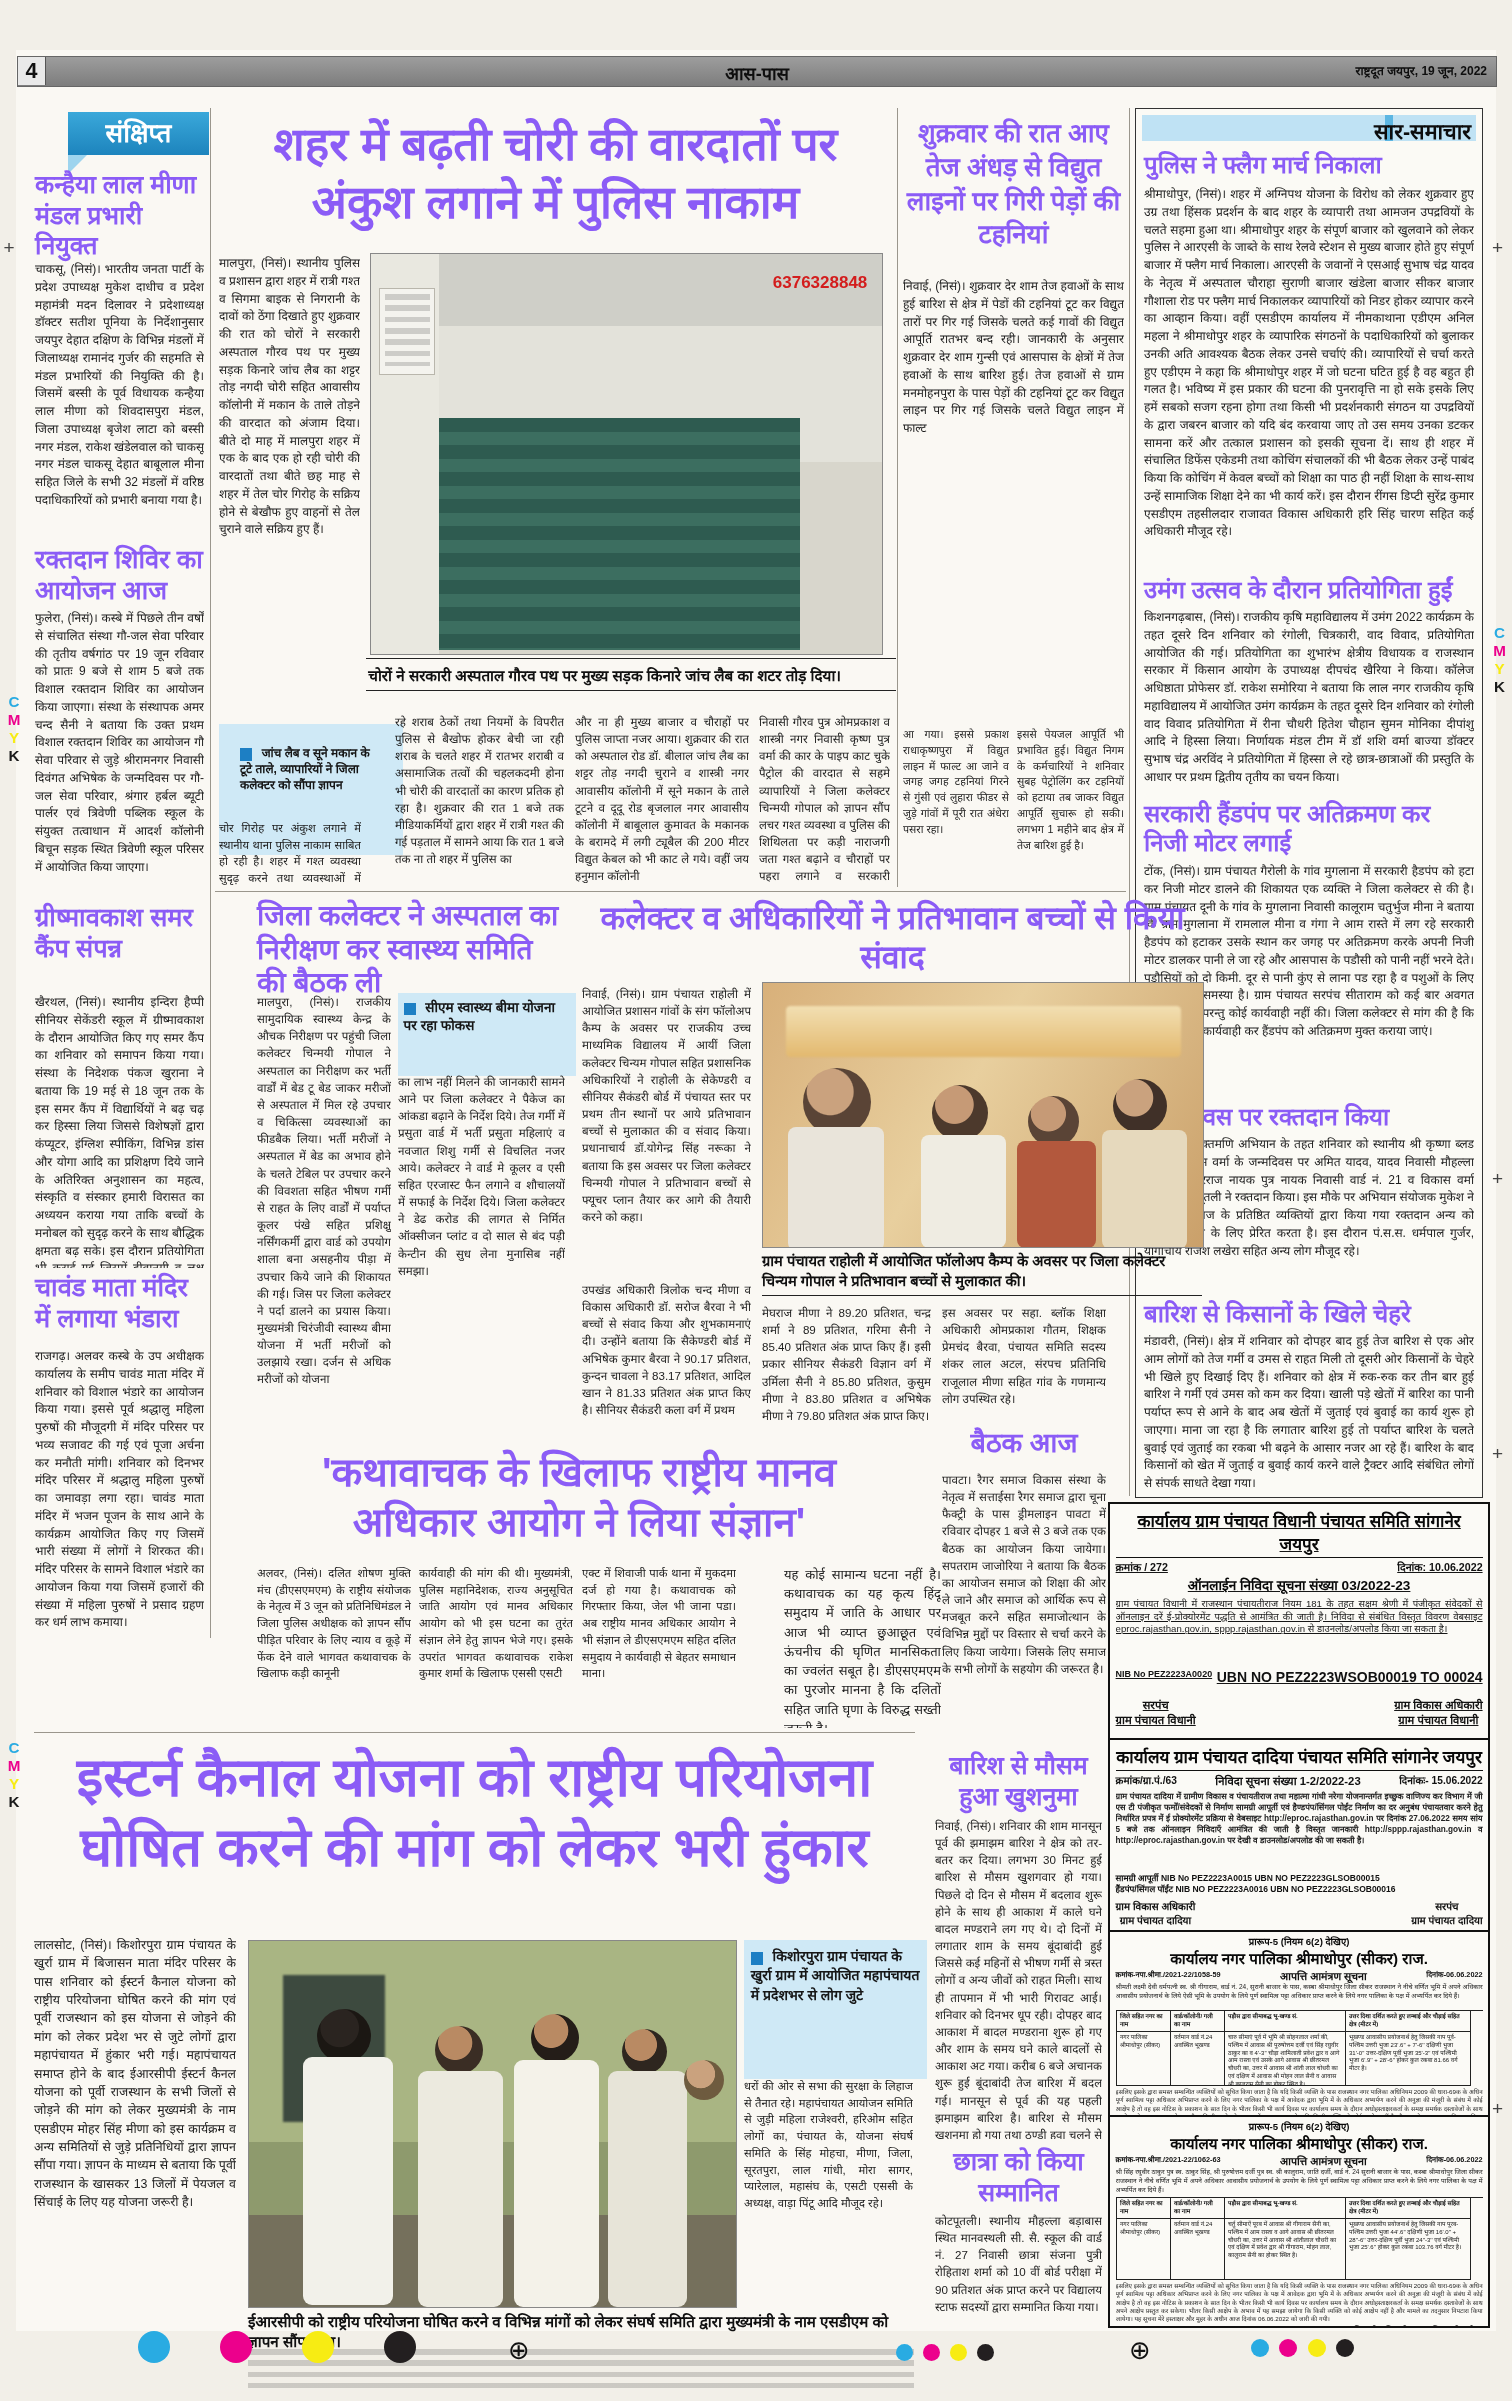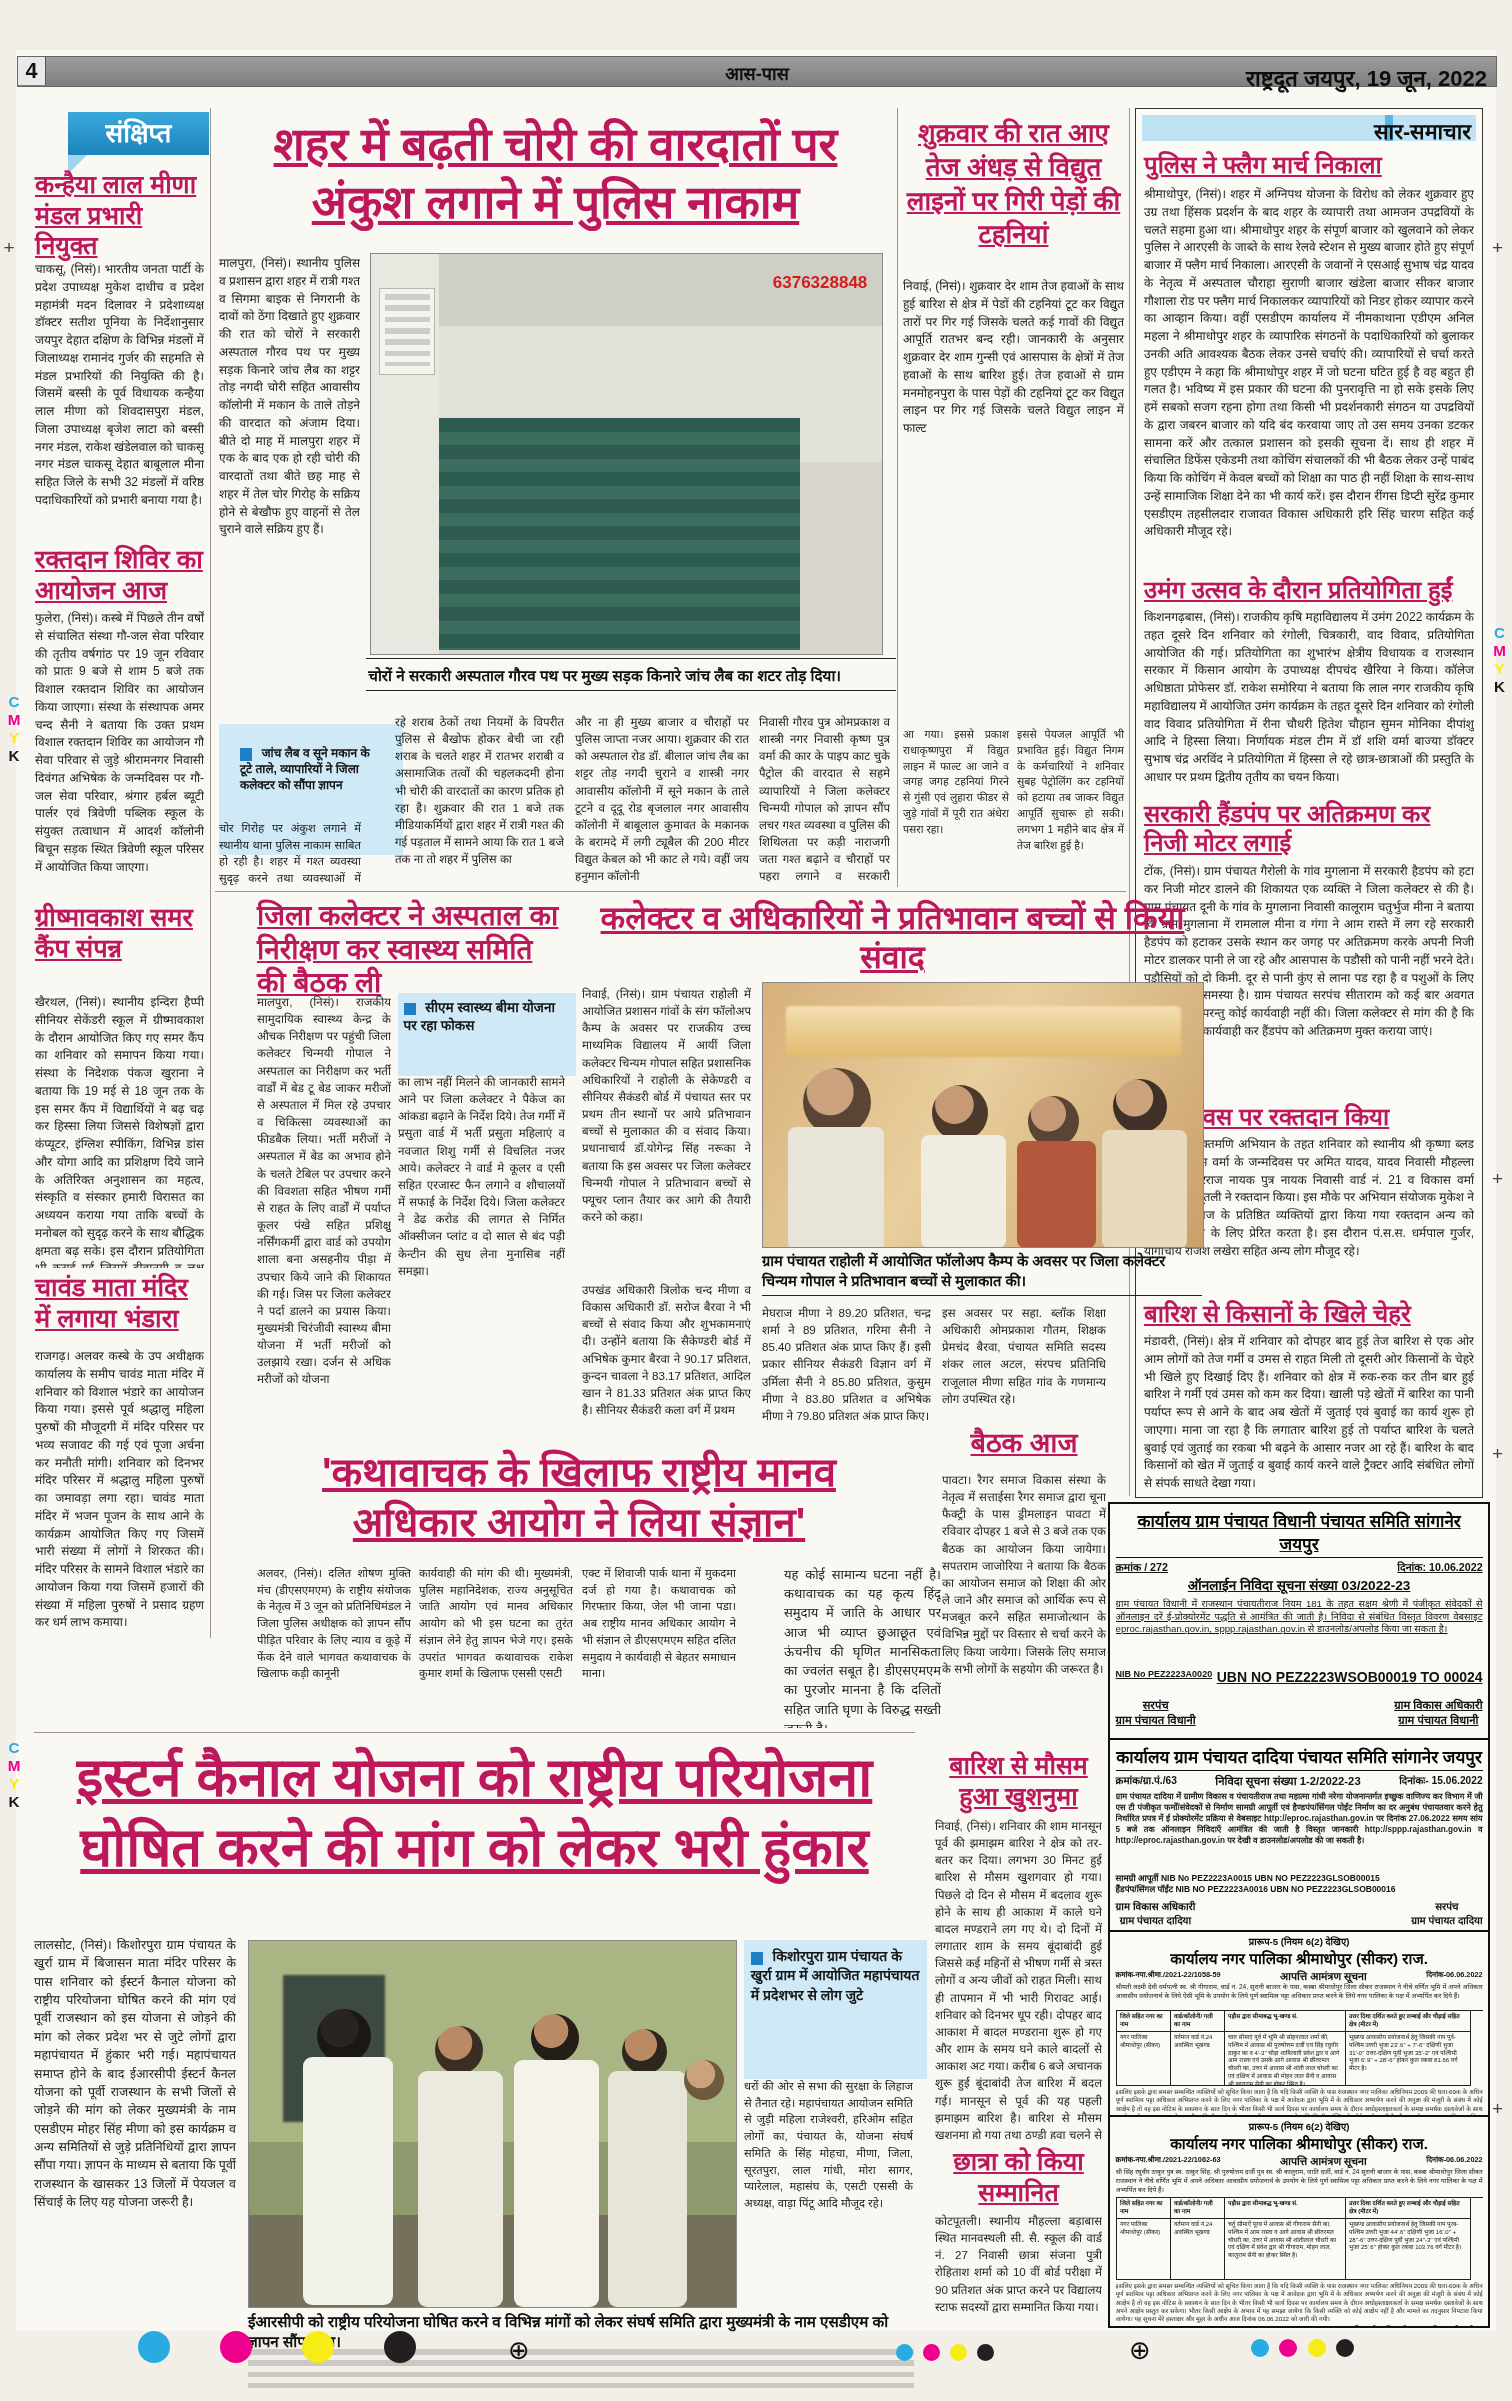--- a/index.html
+++ b/index.html
@@ -1,20 +1,20 @@
 <!DOCTYPE html>
 <html lang="hi" style="font-size:9px"><head>
 <meta charset="utf-8">
 <style>
   html,body{margin:0;padding:0;background:#dedbd3;}
   .page{position:relative;width:1512px;height:2401px;background:#f2efe8;overflow:hidden;
         font-family:"Liberation Sans","DejaVu Sans",sans-serif;color:#161616;}
   .paper{position:absolute;left:16px;top:50px;width:1480px;height:2281px;background:#faf8f3;}
   .abs{position:absolute;}
-  .head{font-weight:bold;color:#be185d;line-height:1.22;text-decoration:underline;}
+  .head{font-weight:bold;color:#8b5cf6;line-height:1.22;}
   .bodytxt{color:#1d1d1d;text-align:justify;overflow:hidden;line-height:1.48;}
   .center{text-align:center;}
   .vrule{width:1.1px;background:#9a968c;}
   .hrule{height:1.1px;background:#9a968c;}
   .hl{background:#cfe9f6;overflow:hidden;}
   .sq{display:inline-block;width:12.4px;height:12.4px;background:#1d7fc4;margin-right:6.8px;vertical-align:middle;}
   .cap{font-weight:bold;color:#101010;text-align:left;}
   .caprule{border-top:1.7px solid #222;border-bottom:1.7px solid #222;}
   .notice{border:2.3px solid #111;background:#fbfaf6;overflow:hidden;}
   .ntitle{font-weight:bold;text-align:center;color:#090909;}
@@ -55,21 +55,21 @@
   <div class="abs" style="left:1491px;top:624px;">
     <div class="cmyk-letter" style="color:#29abe2;">C</div>
     <div class="cmyk-letter" style="color:#ec008c;">M</div>
     <div class="cmyk-letter" style="color:#f7ec13;">Y</div>
     <div class="cmyk-letter" style="color:#1a1a1a;">K</div>
   </div>
 
   <div class="abs" style="left:17px;top:56px;width:1478px;height:29px;background:linear-gradient(#9d9d9d,#7d7d7d);border:0.6px solid #666;">
     <div class="abs" style="left:0;top:0;width:27px;height:28px;background:#e9e9e9;border-right:1.1px solid #555;text-align:center;font-weight:bold;font-size:21.5px;line-height:28px;color:#111;">4</div>
     <div class="abs" style="left:0;right:0;top:4px;text-align:center;font-weight:bold;font-size:18px;color:#0e0e0e;">आस-पास</div>
-    <div class="abs" style="right:9px;top:5.1px;font-weight:bold;font-size:22px;color:#0e0e0e;">राष्ट्रदूत जयपुर, 19 जून, 2022</div>
+    <div class="abs" style="right:9px;top:5.1px;font-weight:bold;font-size:12px;color:#0e0e0e;">राष्ट्रदूत जयपुर, 19 जून, 2022</div>
   </div>
 
   <div class="abs" style="left:68px;top:112px;width:141px;height:43px;background:linear-gradient(#3aa8da,#1d84bd);">
     <div class="center" style="font-weight:bold;font-size:26px;line-height:42px;color:#fff;">संक्षिप्त</div>
     <div class="abs" style="left:0;top:43px;width:0;height:0;border-top:19px solid #9ed4ee;border-right:19px solid transparent;"></div>
   </div>
 
   <div class="abs head" style="left:35px;top:169px;width:169px;font-size:25px;">कन्हैया लाल मीणा मंडल प्रभारी नियुक्त</div>
   <div class="abs bodytxt" style="left:35px;top:261px;width:169px;height:279px;font-size:12px;">चाकसू, (निसं)। भारतीय जनता पार्टी के प्रदेश उपाध्यक्ष मुकेश दाधीच व प्रदेश महामंत्री मदन दिलावर ने प्रदेशाध्यक्ष डॉक्टर सतीश पूनिया के निर्देशानुसार जयपुर देहात दक्षिण के विभिन्न मंडलों में जिलाध्यक्ष रामानंद गुर्जर की सहमति से मंडल प्रभारियों की नियुक्ति की है। जिसमें बस्सी के पूर्व विधायक कन्हैया लाल मीणा को शिवदासपुरा मंडल, जिला उपाध्यक्ष बृजेश लाटा को बस्सी नगर मंडल, राकेश खंडेलवाल को चाकसू नगर मंडल चाकसू देहात बाबूलाल मीना सहित जिले के सभी 32 मंडलों में वरिष्ठ पदाधिकारियों को प्रभारी बनाया गया है।</div>
 

